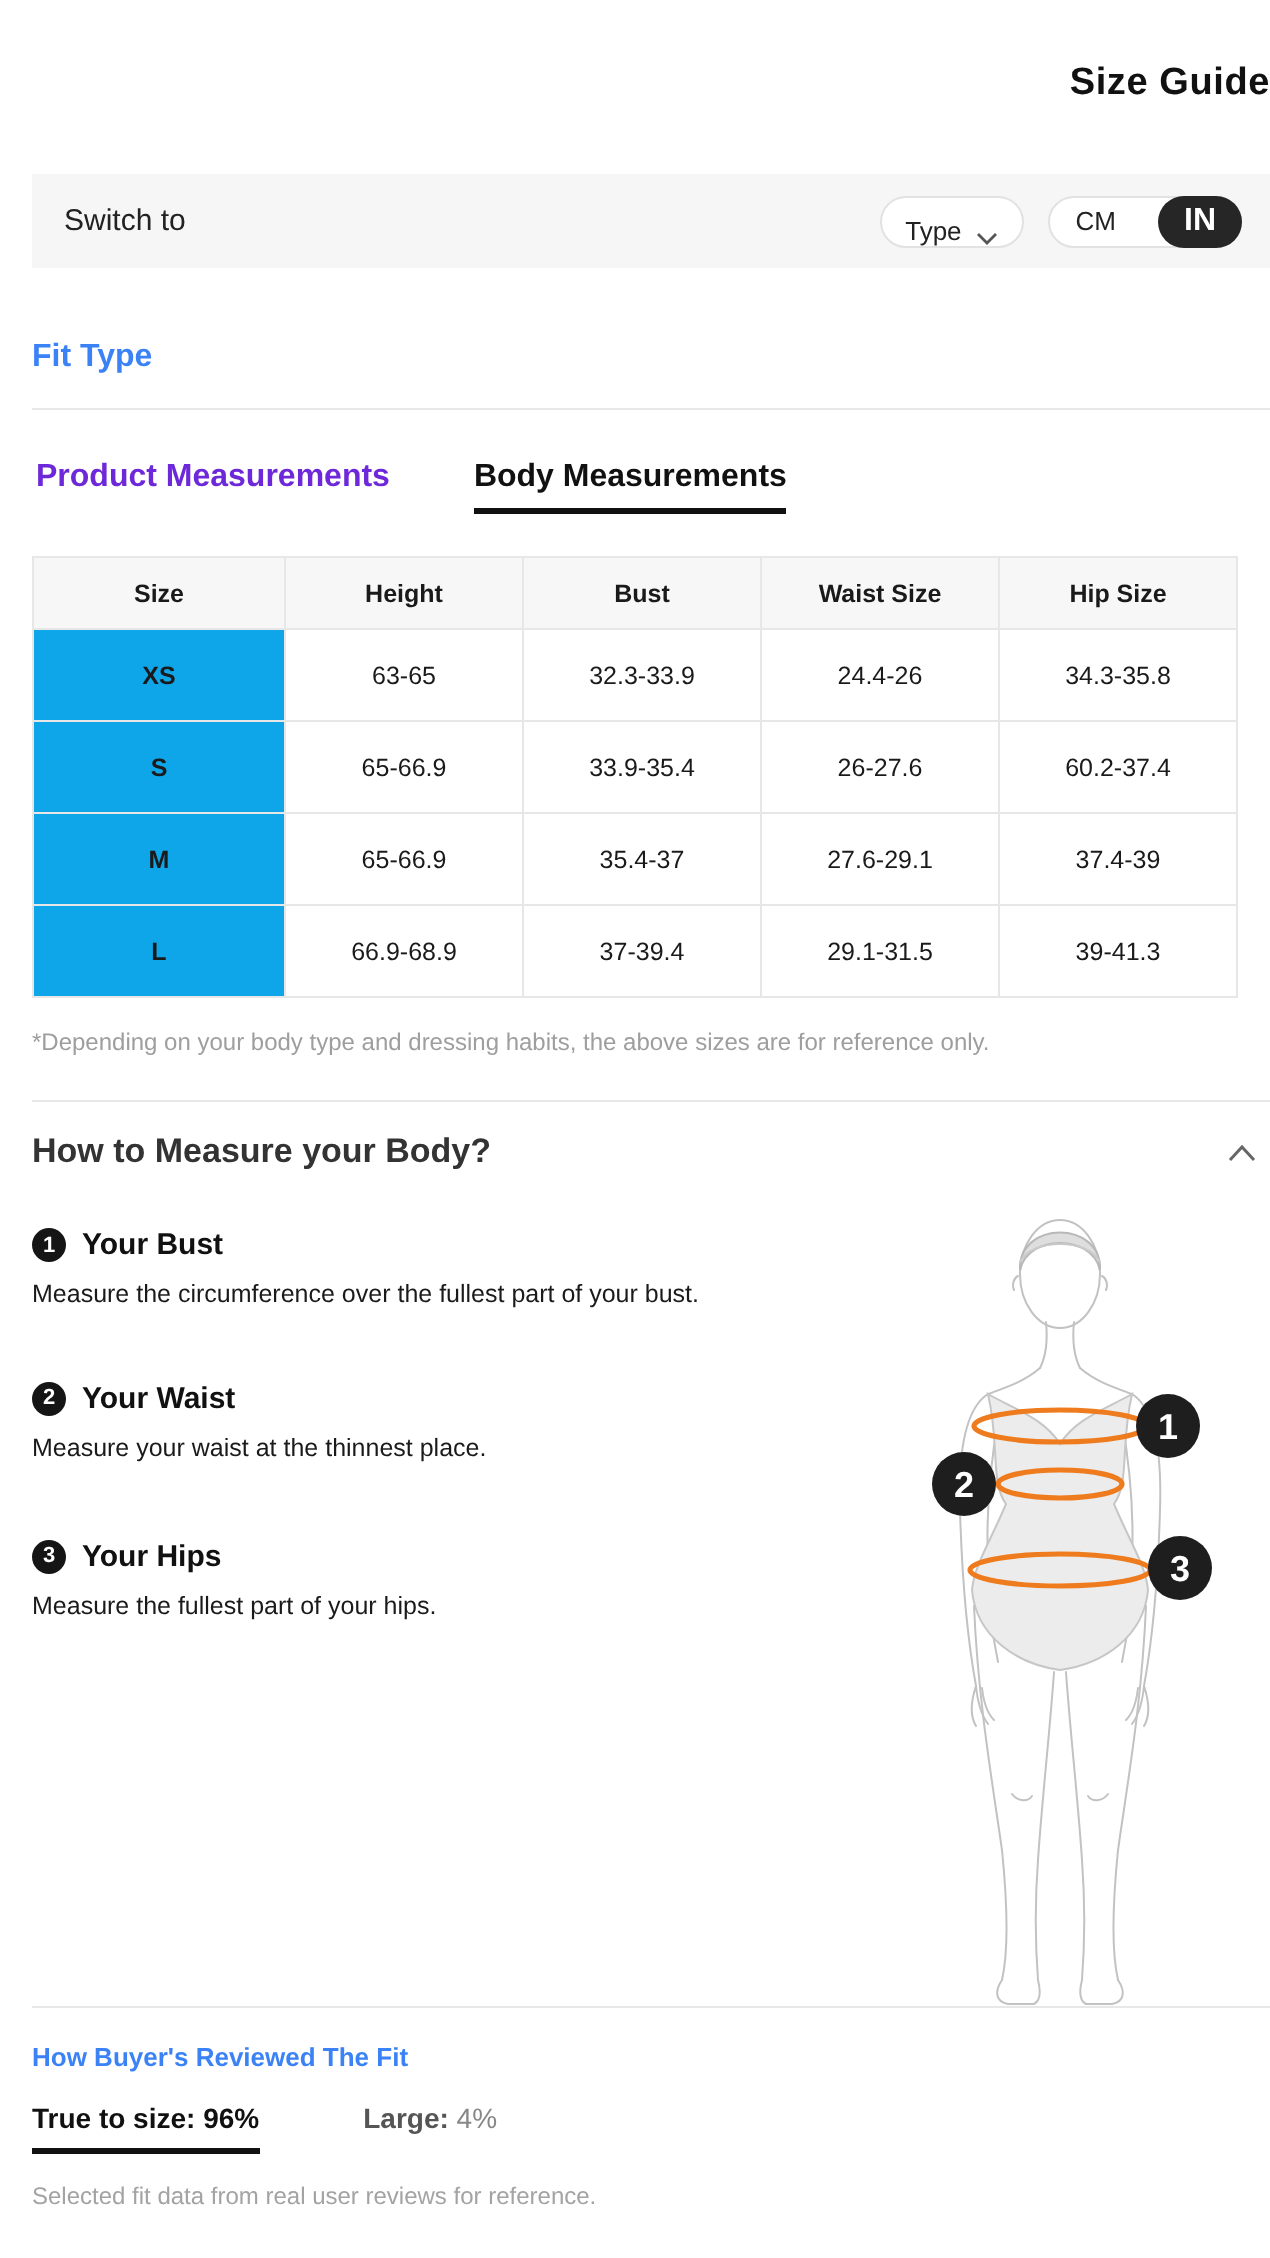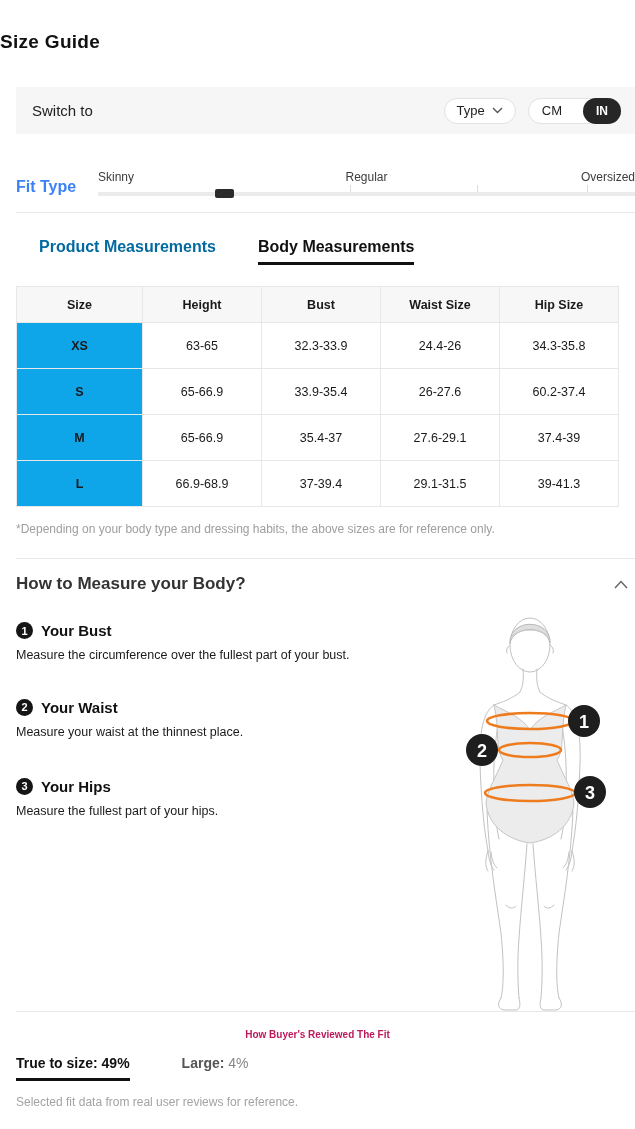--- a/index.html
+++ b/index.html
@@ -2,31 +2,31 @@
 <html><head>
 <meta charset="utf-8">
 <style>
   * { box-sizing: border-box; margin: 0; padding: 0; }
   html,body { width:635px; }
   body {
     height:1129px; overflow:hidden; position:relative;
     background:#fff; color:#222;
     font-family:"Liberation Sans", sans-serif;
   }
-  .page-title { padding-top:31px; text-align:left; font-size:19px; font-weight:bold; color:#111; letter-spacing:.3px; }
+  .page-title { padding-top:31px; text-align:right; font-size:19px; font-weight:bold; color:#111; letter-spacing:.3px; }
 
   
   .switch-bar { margin:34px 0 0 16px; height:47px; background:#f6f6f6; display:flex; align-items:center; padding:0 14px 0 16px; }
   .switch-label { font-size:15px; color:#222; flex:1; }
   .pill { height:26px; background:#fff; border:1px solid #e2e2e2; border-radius:15px; display:flex; align-items:center; }
-  .type-pill { padding:0 12px; font-size:13px; color:#222; cursor:pointer; }
+  .type-pill { padding:0 12px; font-size:13px; color:#222; cursor:pointer;align-items:flex-end; }
   .type-pill svg { margin-left:7px; }
   .unit-pill { margin-left:12px; cursor:pointer;gap:12px; }
   .unit-cm { font-size:13px; color:#222; padding:0 9px 0 13px; }
-  .unit-in { height:26px; margin:-1px -1px -1px 0; background:#262626; color:#fff; border-radius:14px; padding:0 13px; font-size:12px; font-weight:bold; display:flex; align-items:center; }
+  .unit-in { height:26px; margin:-1px -1px -1px 0; background:#262626; color:#fff; border-radius:14px; padding:0 13px; font-size:16px; font-weight:bold; display:flex; align-items:center; }
 
   
   .fit-row { margin:36px 0 0 16px; display:flex; }
   .fit-label { width:82px; font-size:16px; font-weight:bold; color:#3b82f6; align-self:flex-end; padding-bottom:0px; }
   .slider { flex:1; }
   .slider-labels { display:flex; font-size:12px; color:#3c3c3c; }
   .slider-labels span { flex:1; }
   .slider-labels .mid { text-align:center; }
   .slider-labels .end { text-align:right; }
   .track { position:relative; margin-top:8px; height:4px; background:#ebebeb; }
@@ -34,21 +34,21 @@
   .handle { position:absolute; width:19px; height:9px; top:-3px; left:calc(23.5% - 9px); background:#2b2b2b; border-radius:2px; cursor:pointer; }
 
   .divider { height:1px; background:#e8e8e8; margin-left:16px; }
   .div1 { margin-top:16px; }
   .div2 { margin-top:22px; }
   .div4 { margin-top:0; }
 
   
   .tabs { margin:25px 0 0 18px; display:flex; gap:42px; align-items:flex-start; }
   .tab { font-size:16px; font-weight:bold; cursor:pointer; }
-  .tab.inactive { color:#0369a1;margin-left:21px; }
+  .tab.inactive { color:#6d28d9; }
   .tab.active { color:#111; border-bottom:3px solid #111; padding-bottom:6px; }
 
   
   table { margin:21px 16px 0; width:603px; border-collapse:collapse; table-layout:fixed; }
   th, td { border:1px solid #e7e7e7; text-align:center; font-size:12.5px; color:#1a1a1a; }
   thead th { height:36px; background:#f7f7f7; font-weight:bold; }
   tbody td { height:46px; background:#fff; font-weight:normal; }
   tbody td.size-col { background:#0ea5e9; font-weight:bold; }
   col.c0 { width:126px; }
 
@@ -64,21 +64,21 @@
   .mi-head { display:flex; align-items:center; gap:8px; }
   .num-badge { width:17px; height:17px; border-radius:50%; background:#151515; color:#fff; font-size:11px; font-weight:bold; display:flex; align-items:center; justify-content:center; flex:0 0 17px; }
   .mi-title { font-size:15px; font-weight:bold; color:#111; }
   .mi-desc { margin-top:8px; font-size:12.5px; line-height:1.42; color:#1a1a1a; width:372px; }
   .item2 { margin-top:34px; }
   .item3 { margin-top:36px; }
   .figure-wrap { position:absolute; top:44px; right:0; width:205px; height:410px; }
 
   
   .reviews { margin:17px 16px 0; }
-  .reviews-title { font-size:10px; font-weight:bold; color:#be185d;text-align:center; }
+  .reviews-title { font-size:13px; font-weight:bold; color:#3b82f6; }
   .fit-options { margin-top:15px; display:flex; gap:52px; align-items:flex-start; }
   .fit-opt { font-size:14px; cursor:pointer; }
   .fit-opt.active { font-weight:bold; color:#111; border-bottom:3px solid #111; padding-bottom:7px; }
   .fit-opt.plain .lbl { font-weight:bold; color:#555;text-align:right; }
   .fit-opt .val { color:#888; }
   .fit-opt.active .val { color:#111; }
   .fit-opt.active .lbl { color:#111; }
   .reviews-note { margin-top:14px; font-size:12px; color:#a3a3a3; }
 </style>
 </head>
@@ -95,33 +95,20 @@
       </svg>
   </div>
   <div class="pill unit-pill">
     <span class="unit-cm">CM</span>
     <span class="unit-in">IN</span>
   </div>
 </div>
 
 <div class="fit-row">
   <div class="fit-label">Fit Type</div>
-  <div class="slider">
-    <div class="slider-labels">
-      <span>Skinny</span>
-      <span class="mid">Regular</span>
-      <span class="end">Oversized</span>
-    </div>
-    <div class="track">
-      <div class="tick" style="left:47%"></div>
-      <div class="tick" style="left:70.5%"></div>
-      <div class="tick" style="left:91%"></div>
-      <div class="handle"></div>
-    </div>
-  </div>
 </div>
 
 <div class="divider div1"></div>
 
 <div class="tabs">
   <div class="tab inactive">Product Measurements</div>
   <div class="tab active">Body Measurements</div>
 </div>
 
 <table>
@@ -252,21 +239,21 @@
   </div>
 </div>
 
 <div class="divider div4"></div>
 
 <div class="reviews">
   <div class="reviews-title">How Buyer's Reviewed The Fit</div>
   <div class="fit-options">
     <div class="fit-opt active">
       <span class="lbl">True to size:</span>
-      <span class="val">49%</span>
+      <span class="val">96%</span>
     </div>
     <div class="fit-opt plain">
       <span class="lbl">Large:</span>
       <span class="val">4%</span>
     </div>
   </div>
   <div class="reviews-note">Selected fit data from real user reviews for reference.</div>
 </div>
 
 </body></html>

